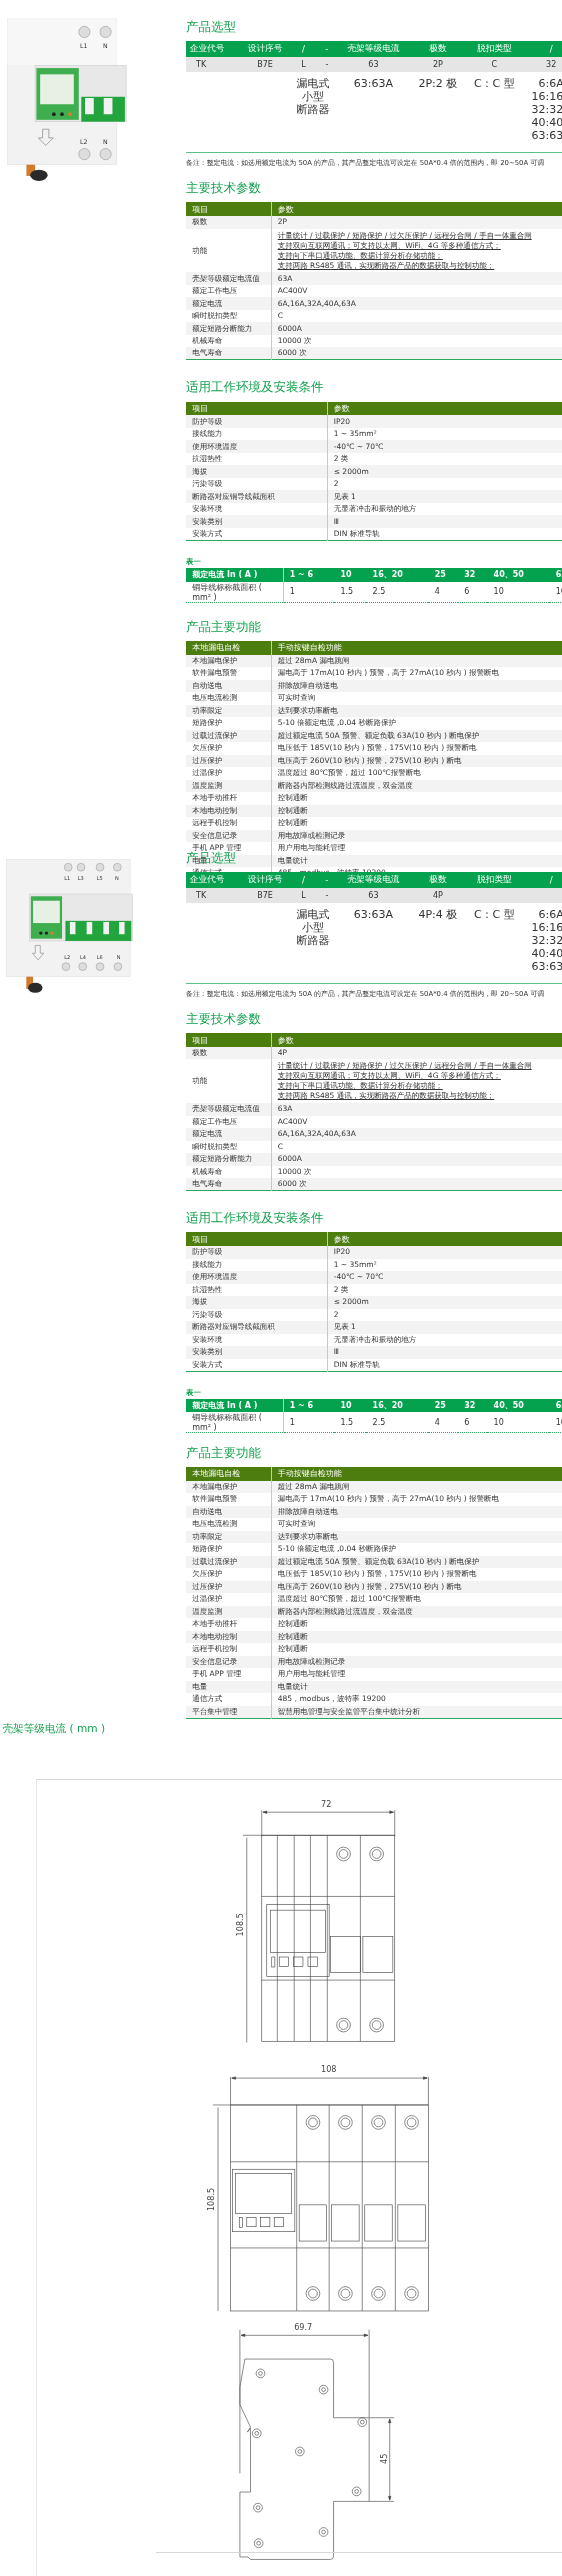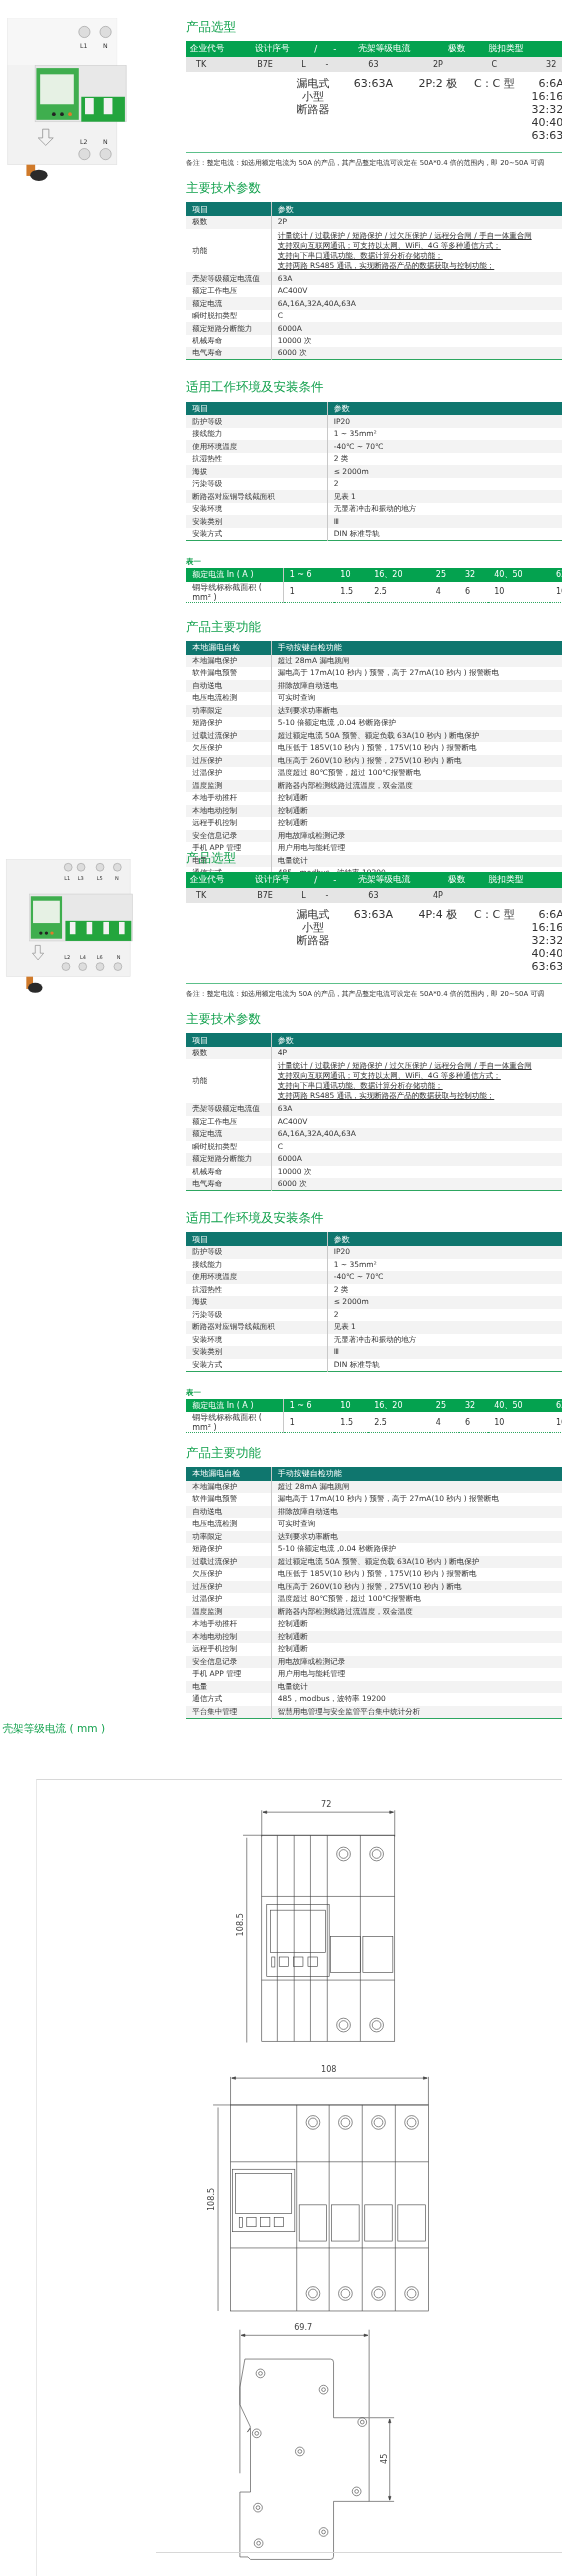--- a/index.html
+++ b/index.html
@@ -2,38 +2,38 @@
 <html style="font-size:10px"><head>
 <meta charset="utf-8">
 <style>
   * { box-sizing: border-box; margin: 0; padding: 0; }
   body { width: 562px; height: 2576px; background: #ffffff; font-family: "DejaVu Sans", "Liberation Sans", sans-serif; color: #333; position: relative; overflow: hidden; }
   .block { position: absolute; left: 0; width: 562px; }
   .prod-img { position: absolute; left: 3.7px; width: 134px; }
   .content { position: absolute; left: 186px; width: 393px; }
   .sec-title { color: #12a14d; font-size: 12.5px; line-height: 16px; height: 16px; margin-bottom: 6.2px; }
   .sel-table { width: 393px; border-collapse: collapse; font-size: 8px; }
-  .sel-table th { background: #04a24f; color: #fff; font-weight: normal; height: 15.6px; text-align: right; font-size: 8.7px; }
+  .sel-table th { background: #04a24f; color: #fff; font-weight: normal; height: 15.6px; text-align: center; font-size: 8.7px; }
   .sel-table th:first-child { text-align: left; padding-left: 3.7px; }
   .sel-table td.val { background: #e5e5e5; height: 15.6px; text-align: center; color: #333; font-size: 8px; }
   .sel-table td.val:first-child { text-align: left; padding-left: 10px; }
   .sel-table td.opt { vertical-align: top; text-align: center; line-height: 13px; padding-top: 5px; font-size: 11px; color: #333; }
   .sel-bottom { border-bottom: 1.2px solid #5cc08a; }
   .note { font-size: 6.9px; color: #333; margin-top: 6.2px; line-height: 8.7px; }
   .spec-table { width: 393px; border-collapse: collapse; font-size: 7.5px; }
-  .spec-table th { background: #0f766e; color: #fff; font-weight: normal; text-align: left; padding-left: 6.2px; height: 13.7px; font-size: 8px; }
+  .spec-table th { background: #4d7c0f; color: #fff; font-weight: normal; text-align: left; padding-left: 6.2px; height: 13.7px; font-size: 8px; }
   .spec-table td { height: 12.5px; padding-left: 6.2px; line-height: 10px; color: #333; }
   .spec-table tr:nth-child(even) td { background: #f3f3f3; }
   .spec-table td:first-child { border-right: 0.6px solid #c8c8c8; }
   .spec-table th:first-child { border-right: 0.6px solid #c8c8c8; }
   .spec-table.last-line { border-bottom: 0.6px solid #2da660; }
   .spec-table td.multi { padding-top: 1.9px; padding-bottom: 1.9px; text-decoration: underline; }
   .tbl-label { color: #12a14d; font-size: 7.5px; height: 11.2px; font-weight: bold; }
   .wire-table { width: 393px; border-collapse: collapse; font-size: 8px; border-bottom: 0.6px dotted #2da660; }
-  .wire-table th { background: #04a24f; color: #fff; font-weight: normal; text-align: left; height: 13.7px; padding-left: 6.2px; }
+  .wire-table th { background: #04a24f; color: #fff; font-weight: bold; text-align: left; height: 13.7px; padding-left: 6.2px; }
   .wire-table th:first-child, .wire-table td:first-child { border-right: 0.6px solid #c8c8c8; width: 97px; }
   .wire-table td { height: 13.7px; padding-left: 6.2px; color: #333; }
   .dim-title { position: absolute; left: 2.5px; top: 1722px; color: #12a14d; font-size: 10.6px; }
   .dim-box { position: absolute; left: 3.7px; top: 1779px; width: 555px; height: 801px; border-top: 0.6px solid #d8d8d8; border-left: 0.6px solid #e8e8e8; margin-left: 32px; }
   .dim-bottom { position: absolute; left: 156px; top: 2552px; width: 406px; border-top: 0.6px solid #d8d8d8; }
   svg text { font-family: "DejaVu Sans", "Liberation Sans", sans-serif; }
 </style>
 </head>
 <body>
 

